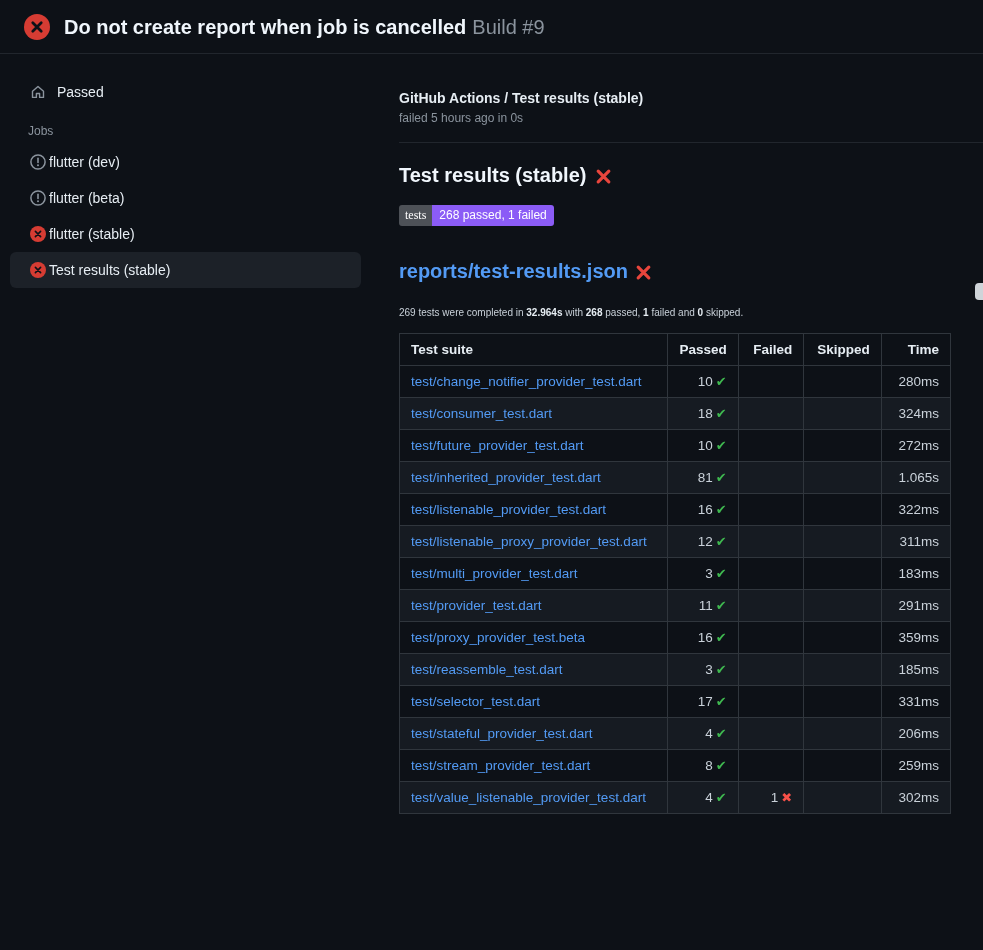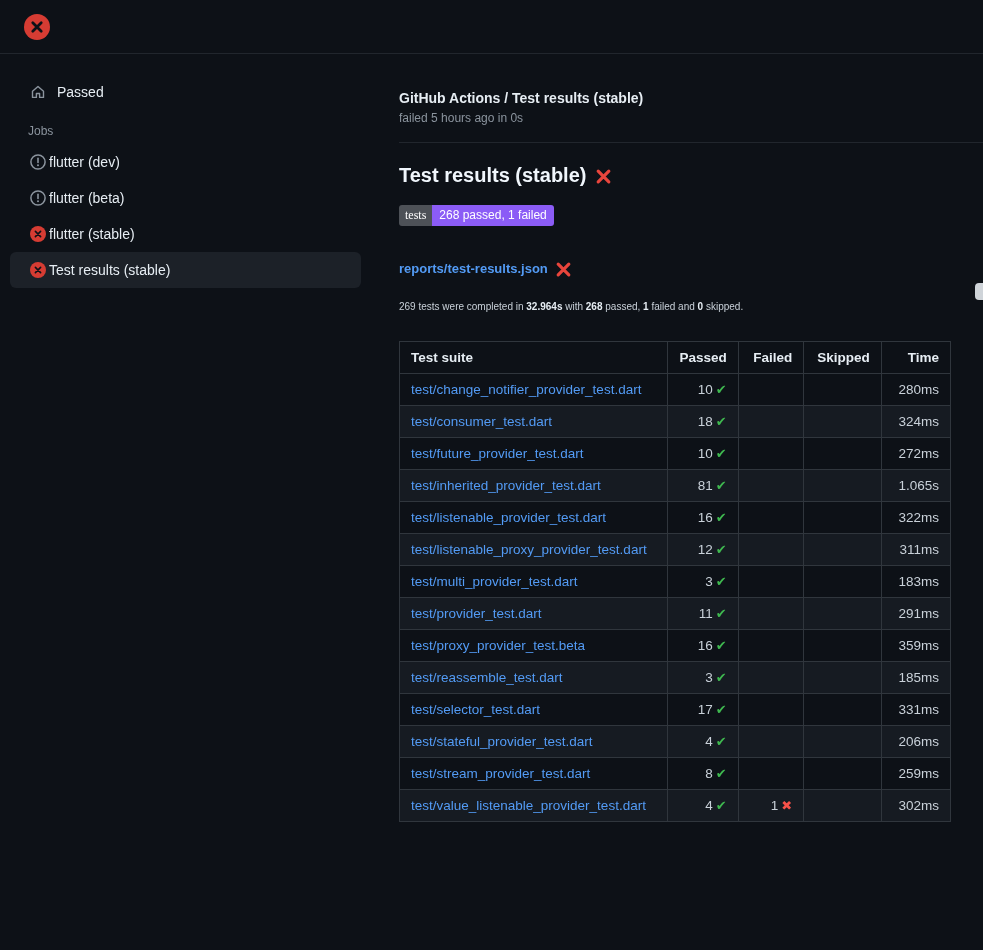--- a/index.html
+++ b/index.html
@@ -72,31 +72,31 @@
     margin-top: 18px;
     display: inline-flex; align-items: stretch;
     font-size: 12px; line-height: 1;
     border-radius: 3px; overflow: hidden;
   }
   .badge-key  { background: #4d5157; color: #ffffff; padding: 4px 6px 5px; font-family: Liberation Serif, serif; }
   .badge-val  { background: #8b5cf6; color: #ffffff; padding: 4px 7px 5px; }
 
   .report-heading {
     margin-top: 34px;
-    font-size: 13px; font-weight: 700;
+    font-size: 20px; font-weight: 700;
     display: flex; align-items: center; gap: 7px; text-align: right;
   }
   .report-heading a { color: #539bf5; text-decoration: none; }
 
   .summary-line { margin-top: 24px; font-size: 10px; color: #c9d1d9; }
   .summary-line b { color: #e6edf3; }
 
   
   table.results {
-    margin-top: 29px;
+    margin-top: 15px;
     border-collapse: collapse;
     width: 552px;
     font-size: 13.5px;
   }
   table.results th, table.results td {
     border: 1px solid #30363d;
     padding: 8px 11px;
     text-align: left;
     color: #c9d1d9;
     white-space: nowrap;
@@ -119,20 +119,23 @@
 <body>
 
 <div class="page">
 
   <header class="topbar">
     <span class="status-icon">
       <svg width="26" height="26" viewBox="0 0 16 16">
         <circle cx="8" cy="8" r="8" fill="#d63c33"></circle>
         <path d="M5.4 5.4 L10.6 10.6 M10.6 5.4 L5.4 10.6" stroke="#0d1117" stroke-width="1.7" stroke-linecap="round"></path>
       </svg>
+    </span>
+    <span>
+      <span class="topbar-title">Do not create report when job is cancelled</span><span class="topbar-build">Build #9</span>
     </span>
   </header>
 
   <div class="layout">
 
     <aside class="sidebar">
       <div class="summary-row">
         <span class="summary-icon">
           <svg width="16" height="16" viewBox="0 0 16 16" fill="none">
             <path d="M2.5 7.3 L8 2.4 L13.5 7.3 V13.4 H9.6 V9.5 H6.4 V13.4 H2.5 Z" stroke="#8b949e" stroke-width="1.4" stroke-linejoin="round"></path>

